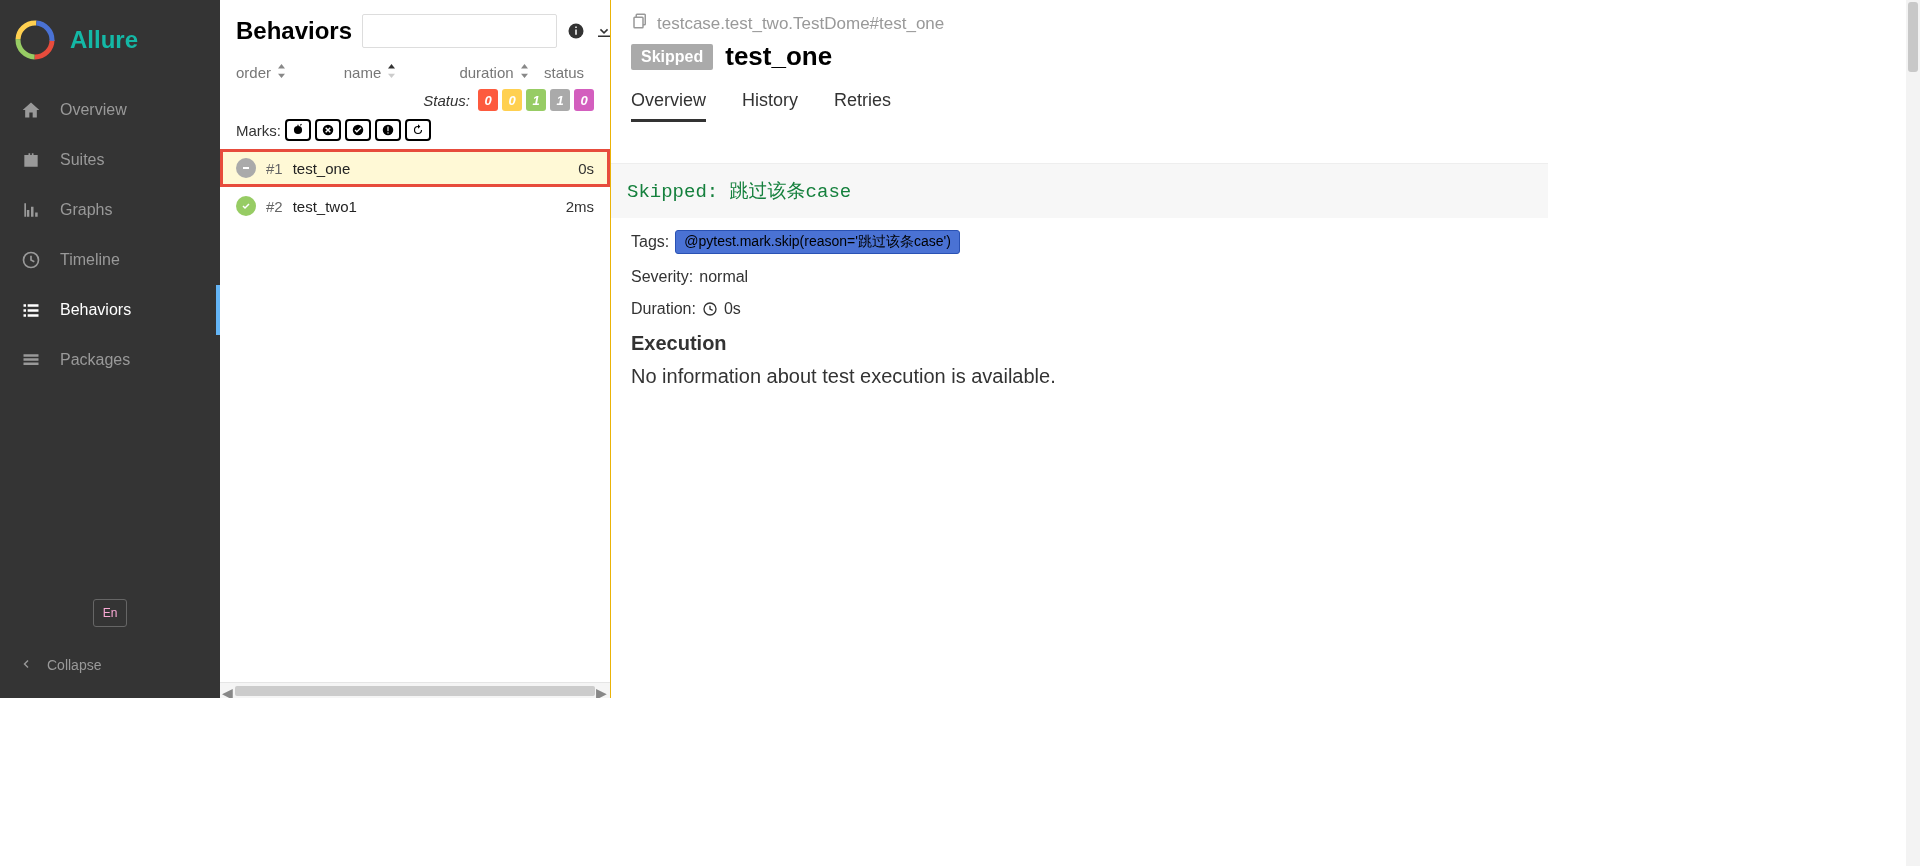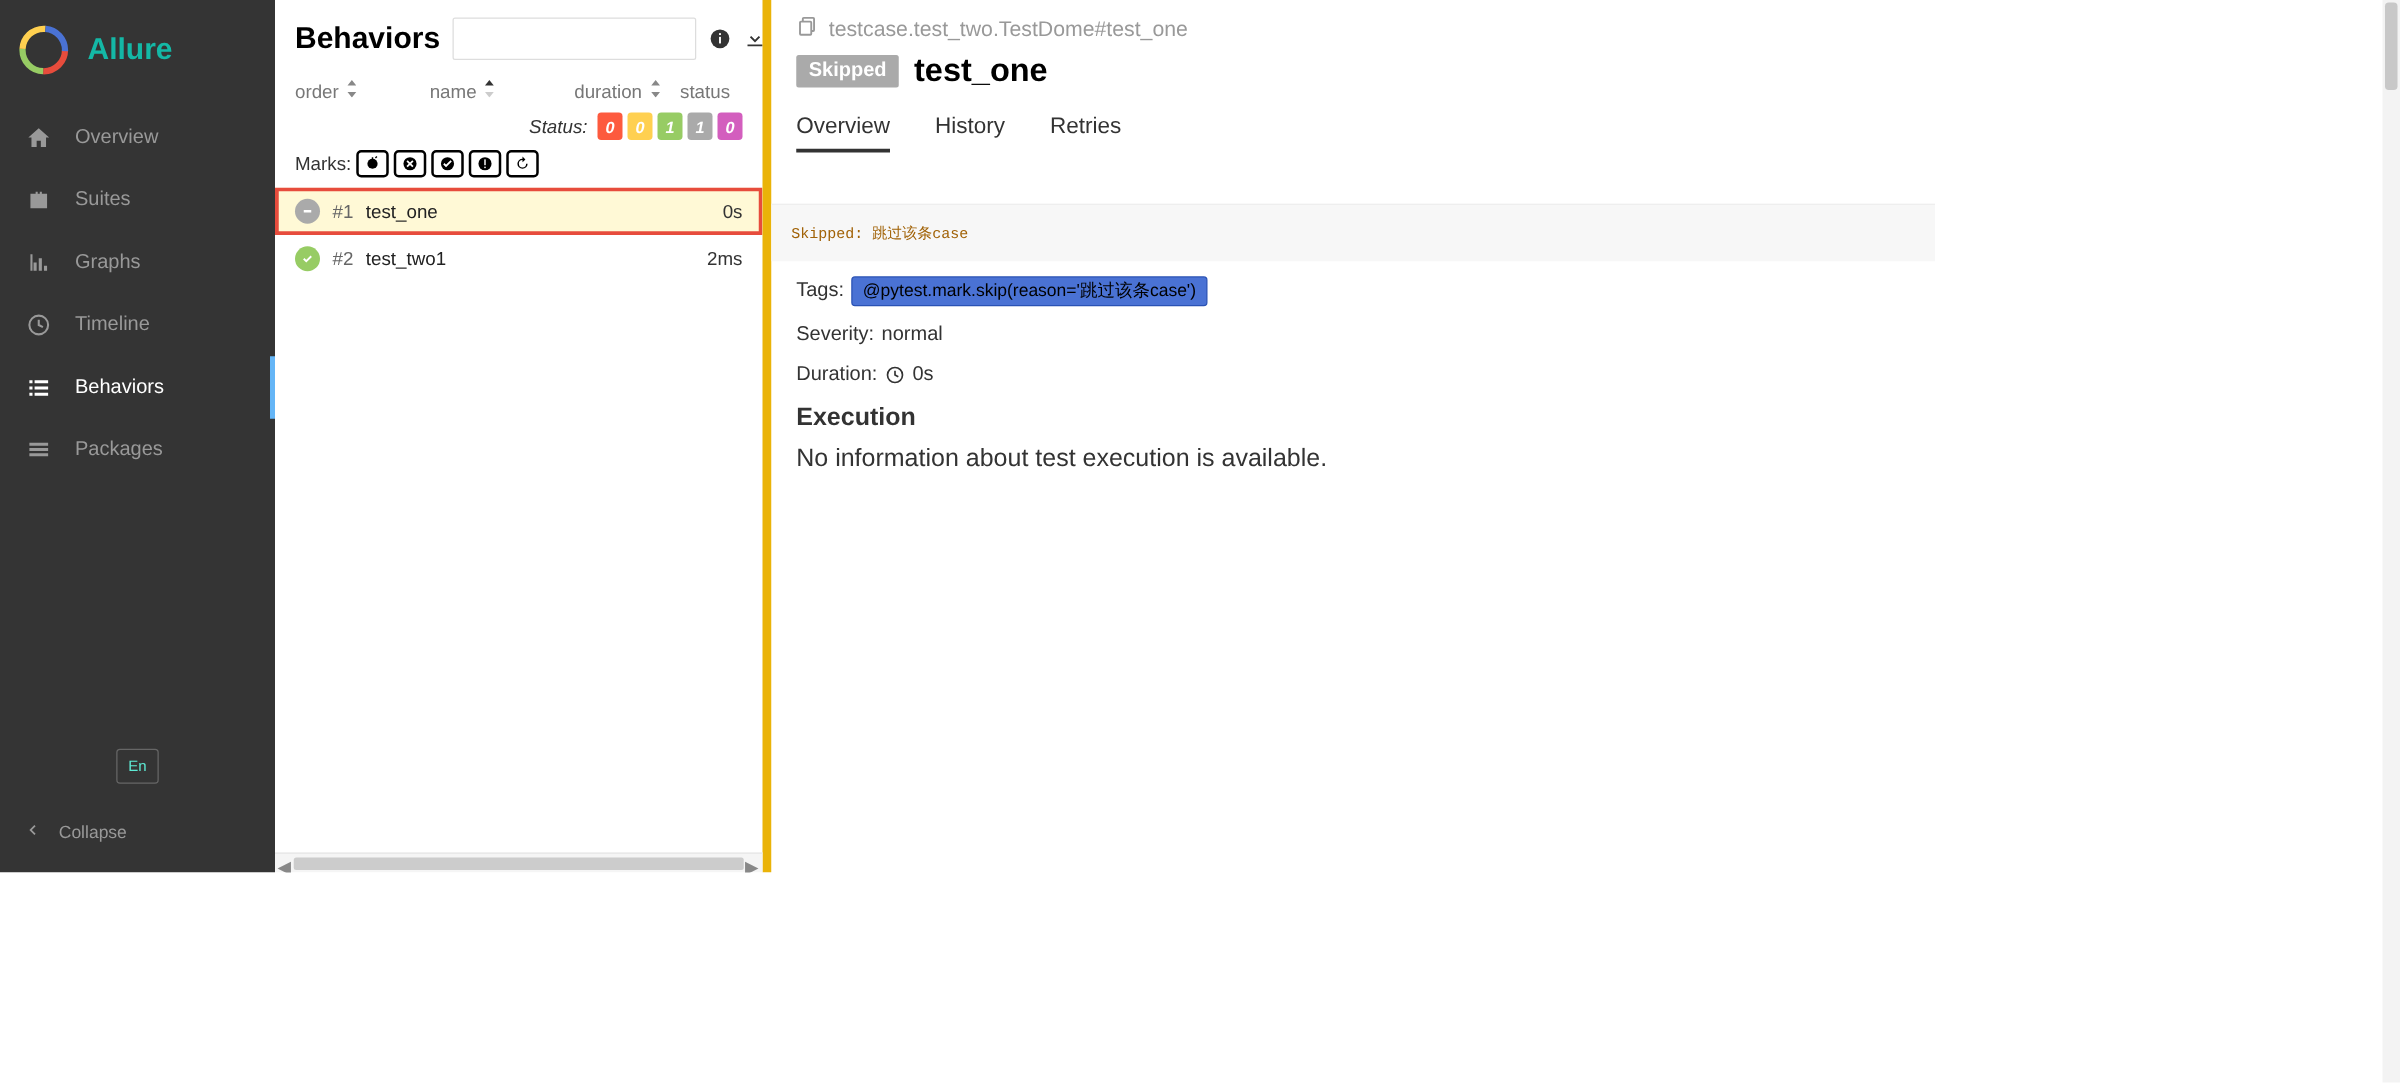--- a/index.html
+++ b/index.html
@@ -13,21 +13,21 @@
 .logo-circle svg { width: 40px; height: 40px; }
 .brand { color: #14b8a6; font-size: 24px; font-weight: bold; }
 .nav { flex: 1; }
 .nav-item { display: flex; align-items: center; padding: 14px 20px; gap: 18px; color: #999; cursor: pointer; position: relative; }
 .nav-item.active { color: #fff; }
 .nav-item.active::after { content: ''; position: absolute; right: 0; top: 0; bottom: 0; width: 4px; background: #64b5f6; }
 .nav-icon { width: 22px; height: 22px; display: flex; align-items: center; justify-content: center; flex-shrink: 0; }
 .nav-icon svg { width: 20px; height: 20px; fill: currentColor; }
 .nav-label { font-size: 16px; }
 .sidebar-bottom { padding: 0 0 15px; }
-.lang-btn { margin: 0 auto 20px; display: block; width: 34px; height: 28px; border: 1px solid #666; border-radius: 3px; background: transparent; color: #5eead4; font-size: 12px; cursor: pointer; }
+.lang-btn { margin: 0 auto 20px; display: block; width: 34px; height: 28px; border: 1px solid #666; border-radius: 3px; background: transparent; color: #f9a8d4; font-size: 12px; cursor: pointer; }
 .collapse-btn { display: flex; align-items: center; gap: 15px; padding: 10px 20px; color: #999; cursor: pointer; }
 
 
 .middle { width: 390px; border-right: none; display: flex; flex-direction: column; background: #fff; }
 .middle-header { display: flex; align-items: center; padding: 14px 16px 10px; gap: 10px; }
 .middle-title { font-size: 24px; font-weight: bold; color: #000; }
 .search-input { flex: 1; border: 1px solid #ddd; border-radius: 2px; height: 34px; padding: 0 8px; }
 .header-icon { width: 24px; height: 24px; display: flex; align-items: center; justify-content: center; cursor: pointer; color: #333; }
 .header-icon svg { width: 18px; height: 18px; fill: currentColor; }
 
@@ -63,33 +63,33 @@
 .test-name { flex: 1; color: #222; }
 .test-dur { color: #333; }
 
 .middle-scroll { height: 16px; background: #f5f5f5; border-top: 1px solid #e5e5e5; position: relative; display: flex; align-items: center; }
 .middle-scroll .thumb { position: absolute; left: 15px; right: 15px; height: 10px; background: #ccc; border-radius: 2px; }
 .middle-scroll .arrow { position: absolute; width: 12px; height: 12px; color: #888; }
 .middle-scroll .arrow-l { left: 2px; }
 .middle-scroll .arrow-r { right: 2px; }
 
 
-.right { flex: 1; display: flex; flex-direction: column; overflow: auto; border-left: 7px solid #eab308; }
+.right { flex: 1; display: flex; flex-direction: column; overflow: auto; border-left: 1px solid #eab308; }
 .right-inner { padding: 12px 20px 20px; }
 .path-row { display: flex; align-items: center; gap: 8px; color: #999; font-size: 17px; margin-bottom: 4px; }
 .path-row svg { width: 18px; height: 18px; fill: #999; }
 .title-row { display: flex; align-items: center; gap: 12px; margin: 6px 0 12px; }
 .status-chip { background: #aaa; color: #fff; padding: 4px 10px; border-radius: 2px; font-weight: bold; font-size: 16px; }
 .test-title { font-size: 26px; font-weight: bold; color: #000; }
 .tabs { display: flex; gap: 36px; border-bottom: 1px solid transparent; margin-bottom: 20px; }
 .tab { padding: 6px 0 8px; font-size: 18px; color: #333; cursor: pointer; border-bottom: 3px solid transparent; }
 .tab.active { border-bottom-color: #333; }
 
 .skip-box { background: #f7f7f7; padding: 14px 16px; margin: 0 -20px 18px; border-top: 1px solid #eee; }
-.skip-msg { font-family: 'Courier New', monospace; font-size: 12px; color: #a16207; }
+.skip-msg { font-family: 'Courier New', monospace; font-size: 19px; color: #15803d; }
 
 .detail-row { margin-bottom: 14px; font-size: 16px; display: flex; align-items: center; gap: 6px; }
 .tag-chip { background: #4a72d4; color: #000000; padding: 2px 8px; border-radius: 3px; font-size: 14px; border: 1px solid #2a52b4; font-family: Liberation Sans, sans-serif; }
 .dur-icon { display: inline-flex; }
 .dur-icon svg { width: 16px; height: 16px; }
 .section-h { font-size: 20px; font-weight: bold; margin: 12px 0 10px; }
 .exec-msg { font-size: 20px; color: #333; }
 
 .vscroll { position: absolute; right: 0; top: 0; bottom: 0; width: 14px; background: #f3f3f3; }
 .vscroll .vthumb { position: absolute; top: 2px; left: 2px; right: 2px; height: 70px; background: #c8c8c8; border-radius: 3px; }

